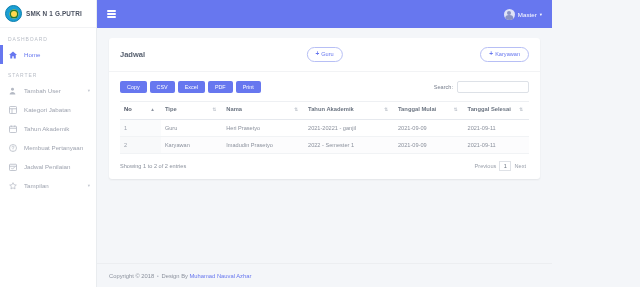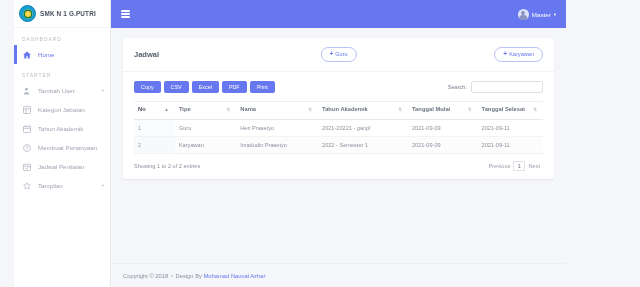--- a/index.html
+++ b/index.html
@@ -2,21 +2,21 @@
 <html><head>
 <meta charset="utf-8">
 <style>
   * { box-sizing: border-box; margin: 0; padding: 0; }
   html, body {
     width: 640px; height: 287px;
     font-family: "Liberation Sans", sans-serif;
     background: #f4f6f9;
     overflow: hidden;
   }
-  .app { position: relative; width: 552px; height: 287px; display: flex; margin-left: 14px; }
+  .app { position: relative; width: 552px; height: 287px; display: flex; }
 
   
   .sidebar {
     width: 97px; height: 287px;
     background: #ffffff;
     border-right: 1px solid #e9ecef;
     flex: 0 0 97px;
     position: relative;
     z-index: 5;
   }

